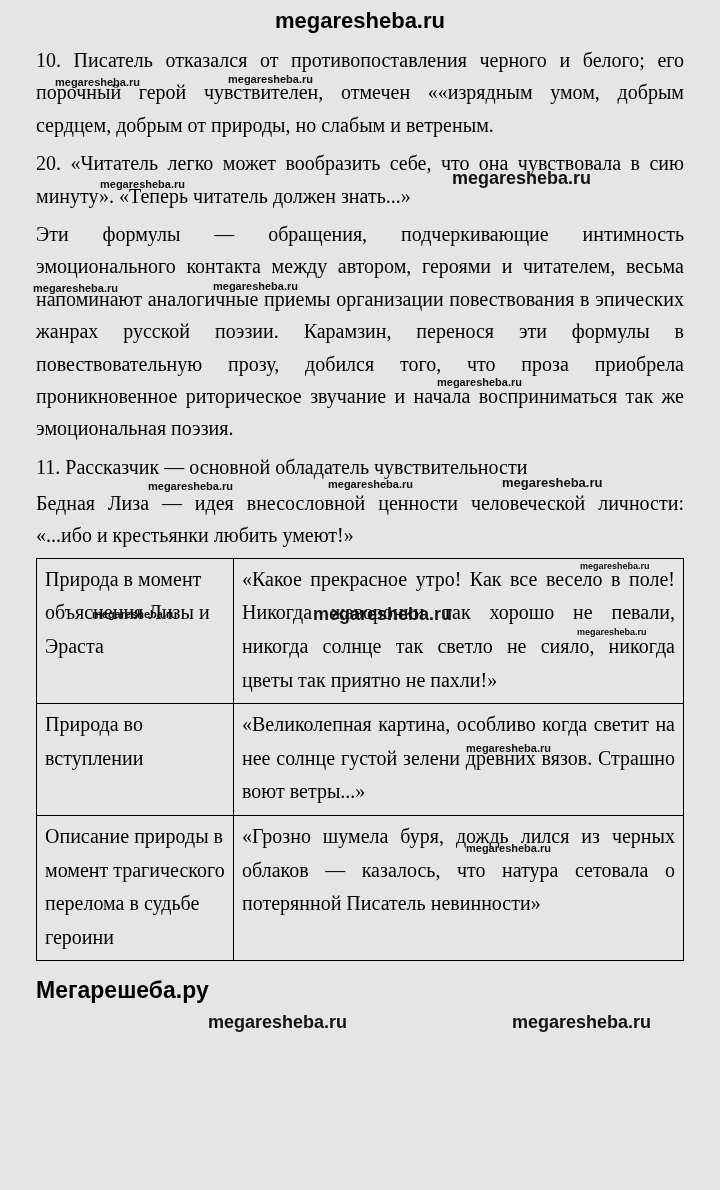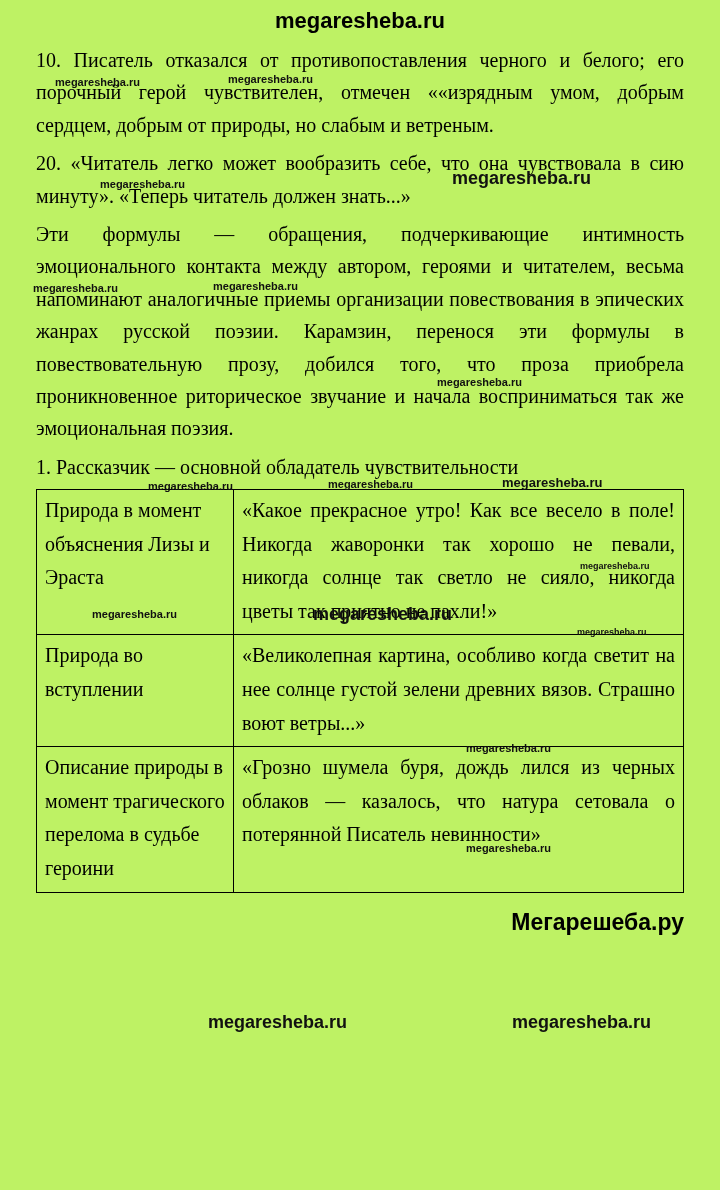--- a/index.html
+++ b/index.html
@@ -1,42 +1,43 @@
 <!DOCTYPE html>
 <html><head>
 <meta charset="utf-8">
 <style>
   html,body{margin:0;padding:0;background:#ffffff;}
   body{width:720px;font-family:"Liberation Serif", serif;color:#000;}
-  .page{position:relative;width:720px;min-height:1190px;background:#bef264;box-sizing:border-box;padding:6px 36px 0 36px;overflow:hidden;}
+  .page{position:relative;width:720px;min-height:1190px;background:#e5e5e5;box-sizing:border-box;padding:6px 36px 0 36px;overflow:hidden;}
   .header{font-family:"Liberation Sans", sans-serif;font-weight:700;font-size:22px;text-align:center;margin:2px 0 10px 0;}
   .para{font-size:20px;line-height:1.62;text-align:justify;margin:0 0 6px 0;}
   .para.tight{margin-bottom:4px;}
   table.nature{border-collapse:collapse;width:100%;margin-top:6px;}
   table.nature td{border:1.5px solid #000;vertical-align:top;font-size:20px;line-height:1.68;padding:4px 8px 6px 8px;}
   td.lcol{width:180px;text-align:left;}
   td.rcol{text-align:justify;}
-  .footer{font-family:"Liberation Sans", sans-serif;font-weight:700;font-size:23px;text-align:right;margin:16px 0 10px 0;}
+  .footer{font-family:"Liberation Sans", sans-serif;font-weight:700;font-size:23px;text-align:left;margin:16px 0 10px 0;}
   .wm{position:absolute;font-family:"Liberation Sans", sans-serif;font-weight:700;color:#111;white-space:nowrap;pointer-events:none;}
   .wm-xs{font-size:9px;}
   .wm-s{font-size:11px;}
   .wm-m{font-size:13px;}
   .wm-b{font-size:18px;}
 </style>
 </head>
 <body>
 
 <div class="page">
 
   <div class="header">megaresheba.ru</div>
 
   <p class="para">10. Писатель отказался от противопоставления черного и белого; его порочный герой чувствителен, отмечен ««изрядным умом, добрым сердцем, добрым от природы, но слабым и ветреным.</p>
   <p class="para">20. «Читатель легко может вообразить себе, что она чувствовала в сию минуту». «Теперь читатель должен знать...»</p>
   <p class="para">Эти формулы — обращения, подчеркивающие интимность эмоционального контакта между автором, героями и читателем, весьма напоминают аналогичные приемы организации повествования в эпических жанрах русской поэзии. Карамзин, перенося эти формулы в повествовательную прозу, добился того, что проза приобрела проникновенное риторическое звучание и начала восприниматься так же эмоциональная поэзия.</p>
-  <p class="para tight">1. Рассказчик — основной обладатель чувствительности</p>
+  <p class="para tight">11. Рассказчик — основной обладатель чувствительности</p>
+  <p class="para tight">Бедная Лиза — идея внесословной ценности человеческой личности: «...ибо и крестьянки любить умеют!»</p>
 
   <table class="nature">
     <tbody>
         <tr>
       <td class="lcol">Природа в момент объяснения Лизы и Эраста</td>
       <td class="rcol">«Какое прекрасное утро! Как все весело в поле! Никогда жаворонки так хорошо не певали, никогда солнце так светло не сияло, никогда цветы так приятно не пахли!»</td>
     </tr>
     <tr>
       <td class="lcol">Природа во вступлении</td>
       <td class="rcol">«Великолепная картина, особливо когда светит на нее солнце густой зелени древних вязов. Страшно воют ветры...»</td>

